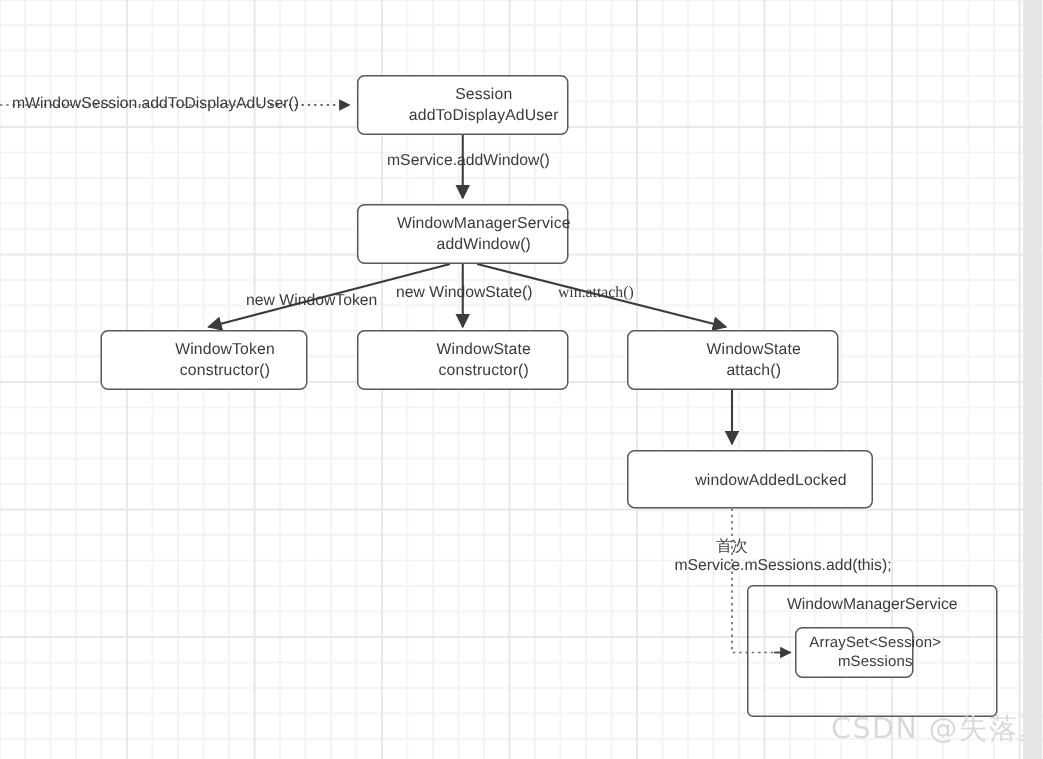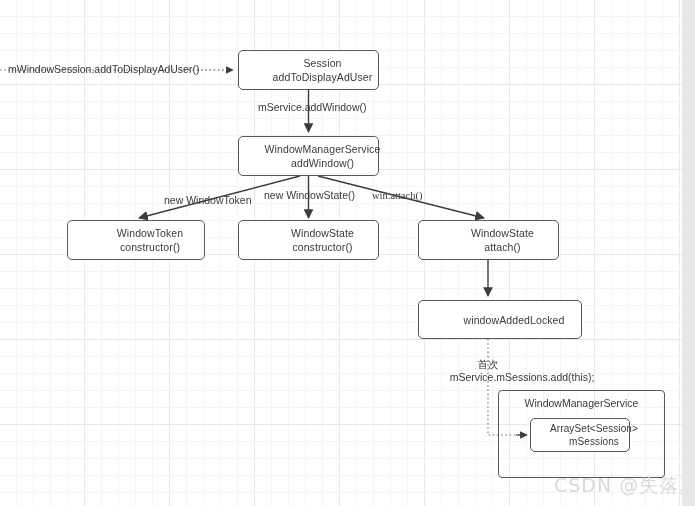--- a/index.html
+++ b/index.html
@@ -170,21 +170,21 @@
   </div>
 
   <div class="node" style="left:418px; top:300px; width:164px; height:39px;">
     <span class="ln">windowAddedLocked</span>
   </div>
 
   <div class="group-box" style="left:498px; top:390px; width:167px; height:88px;">
     <span class="group-title">WindowManagerService</span>
   </div>
 
-  <div class="node" style="left:530px; top:418px; width:100px; height:34px; font-size:10px; line-height:13px;">
+  <div class="node" style="left:530px; top:418px; width:79px; height:34px; font-size:10px; line-height:13px;">
     <span class="ln">ArraySet&lt;Session&gt;</span>
     <span class="ln">mSessions</span>
   </div>
 
   <div class="edge-label" style="left:258px; top:101px;">mService.addWindow()</div>
 
   <div class="edge-label" style="left:8px; top:63px;">mWindowSession.addToDisplayAdUser()</div>
 
   <div class="edge-label" style="left:164px; top:194px;">new WindowToken</div>
 

